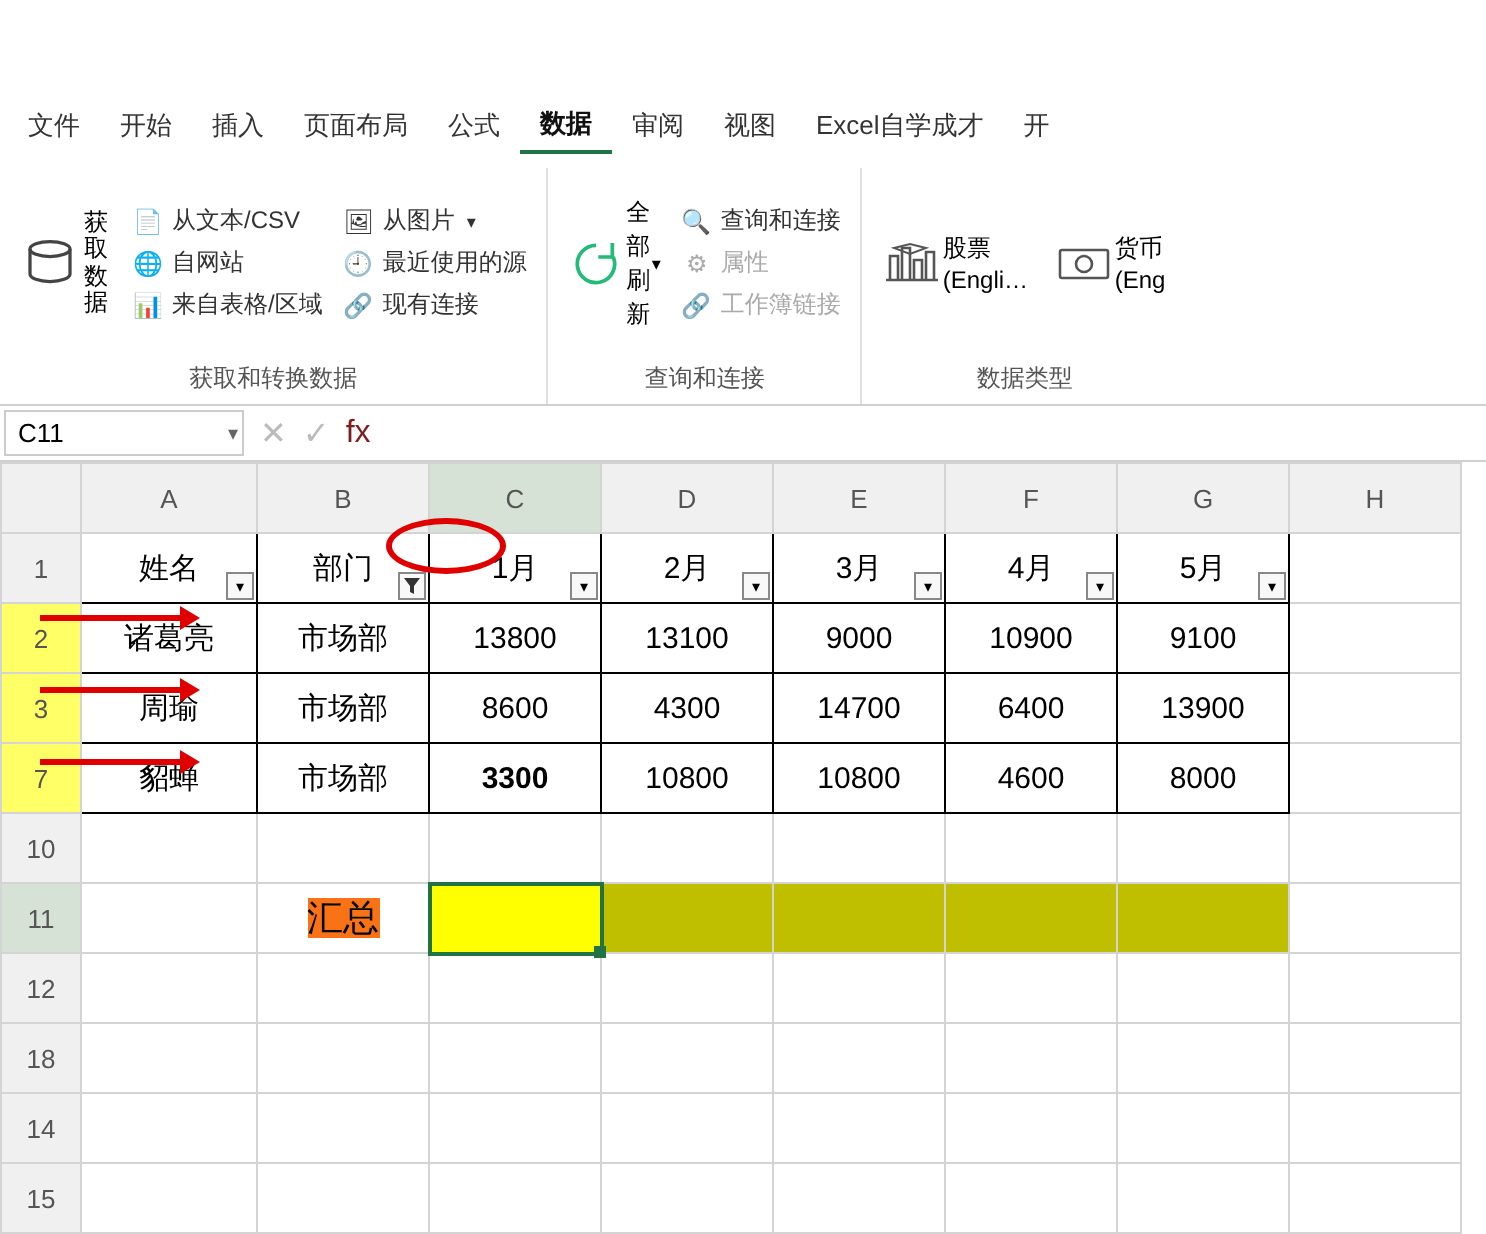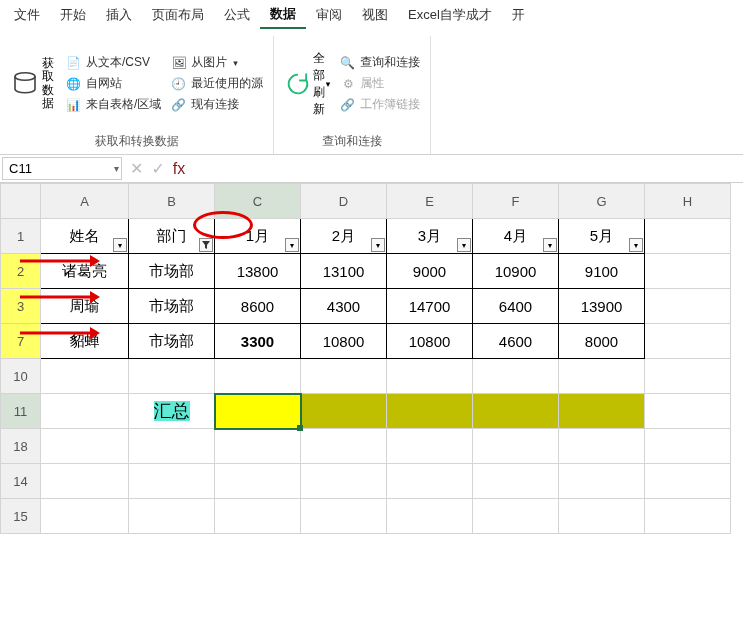--- a/index.html
+++ b/index.html
@@ -1,19 +1,19 @@
 <!DOCTYPE html>
 <html><head>
 <meta charset="utf-8">
 <style>
 * { box-sizing: border-box; margin: 0; padding: 0; font-family: "Microsoft YaHei", "Segoe UI", sans-serif; }
 body { background: #fff; width: 743px; height: 617px; overflow: hidden; position: relative; }
 
 
-.menubar { display: flex; background: #fff; height: 30px; align-items: center; padding: 0 4px; font-size: 13px; }
+.menubar { display: flex; background: #fff; height: 30px; align-items: center; padding: 0 4px; font-size: 13px; margin-top: 48px; }
 .menubar .mitem { padding: 4px 10px; cursor: pointer; color: #333; }
 .menubar .mitem.active { font-weight: 600; border-bottom: 2px solid #217346; color: #111; }
 
 
 .ribbon { display: flex; background: #fff; border-bottom: 1px solid #d0d0d0; height: 125px; padding-top: 6px; }
 .rgroup { display: flex; flex-direction: column; border-right: 1px solid #e0e0e0; padding: 0 8px; align-items: center; }
 .rgroup .body { display: flex; flex: 1; gap: 6px; }
 .rgroup .label { font-size: 12px; color: #555; padding: 2px 0 4px; }
 .col { display: flex; flex-direction: column; justify-content: center; gap: 2px; }
 .btn-big { display: flex; flex-direction: row; align-items: center; width: 50px; font-size: 12px; cursor: pointer; padding: 2px; }
@@ -47,21 +47,21 @@
 .celltxt { font-size: 18px; }
 
 
 .rowhdr.filt { background: #ffff66 !important; color: #0070c0; }
 
 
 .fcell { position: relative; margin-top: 48px; }
 .fbtn { position: absolute; right: 1px; bottom: 1px; width: 14px; height: 14px; border: 1px solid #888; background: #f8f8f8; display: flex; align-items: center; justify-content: center; font-size: 8px; cursor: pointer; }
 
 
-.sum-label { font-size: 18px; background: #5eead4; }
+.sum-label { font-size: 18px; background: #f97316; }
 .summary-y1 { background: #ffff00 !important; }
 .summary-y2 { background: #bfbf00 !important; }
 
 
 .active-cell { outline: 2px solid #217346; outline-offset: -1px; position: relative; }
 .active-cell::after { content: ""; position: absolute; right: -3px; bottom: -3px; width: 6px; height: 6px; background: #217346; }
 
 
 .red-ellipse { position: absolute; border: 3px solid #e00000; border-radius: 50%; pointer-events: none; }
 .red-arrow { position: absolute; pointer-events: none; }
@@ -154,20 +154,43 @@
           </div>
         <div class="btn-sm disabled">
             <span class="ico">🔗</span>
             <span>工作簿链接</span>
           </div>
       </div>
     </div>
     <div class="label">查询和连接</div>
   </div>
 
+  <div class="rgroup" style="border-right:none">
+    <div class="body">
+      <div class="btn-big" style="width:80px">
+        <span class="ico">
+          <svg width="30" height="24" viewBox="0 0 30 24">
+              <path d="M2 20h26M4 20V8h4v12M10 20V4h4v16M16 20V10h4v10M22 20V6h4v14" fill="none" stroke="#555" stroke-width="1.3"></path>
+              <path d="M6 4l8-2 8 2-8 3z" fill="none" stroke="#555" stroke-width="1"></path>
+            </svg>
+        </span>
+        <span>股票 (Engli…</span>
+      </div>
+      <div class="btn-big" style="width:60px">
+        <span class="ico">
+          <svg width="30" height="24" viewBox="0 0 30 24">
+              <rect x="3" y="5" width="24" height="14" rx="1" fill="none" stroke="#555" stroke-width="1.3"></rect>
+              <circle cx="15" cy="12" r="4" fill="none" stroke="#555" stroke-width="1.3"></circle>
+            </svg>
+        </span>
+        <span>货币 (Eng</span>
+      </div>
+    </div>
+    <div class="label">数据类型</div>
+  </div>
 </div>
 
 <div class="fbar">
   <div class="namebox">
     <span>C11</span>
     <span class="dd">▾</span>
   </div>
   <div class="fx-controls">
     <span>✕</span>
     <span>✓</span>
@@ -251,20 +274,31 @@
         </tr>
         <tr>
           <th class="rowhdr sel">11</th>
           <td class=""></td>
           <td class=""><span class="sum-label">汇总</span></td>
           <td class="summary-y1 active-cell"></td>
           <td class="summary-y2"></td>
           <td class="summary-y2"></td>
           <td class="summary-y2"></td>
           <td class="summary-y2"></td>
+          <td class=""></td>
+        </tr>
+        <tr>
+          <th class="rowhdr">12</th>
+          <td class=""></td>
+          <td class=""></td>
+          <td class=""></td>
+          <td class=""></td>
+          <td class=""></td>
+          <td class=""></td>
+          <td class=""></td>
           <td class=""></td>
         </tr>
         <tr>
           <th class="rowhdr">18</th>
           <td class=""></td>
           <td class=""></td>
           <td class=""></td>
           <td class=""></td>
           <td class=""></td>
           <td class=""></td>

